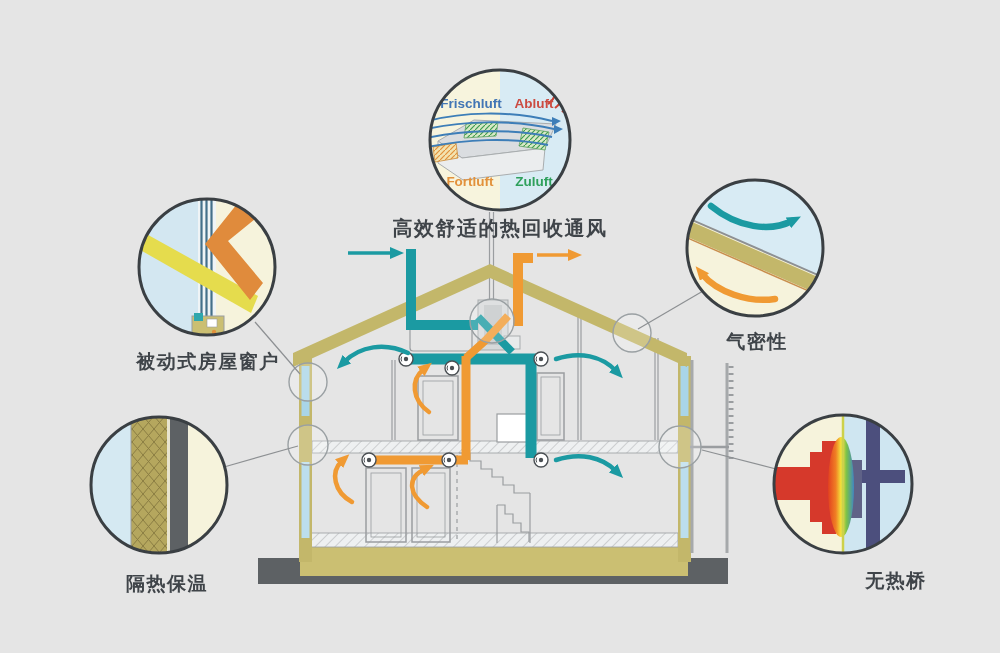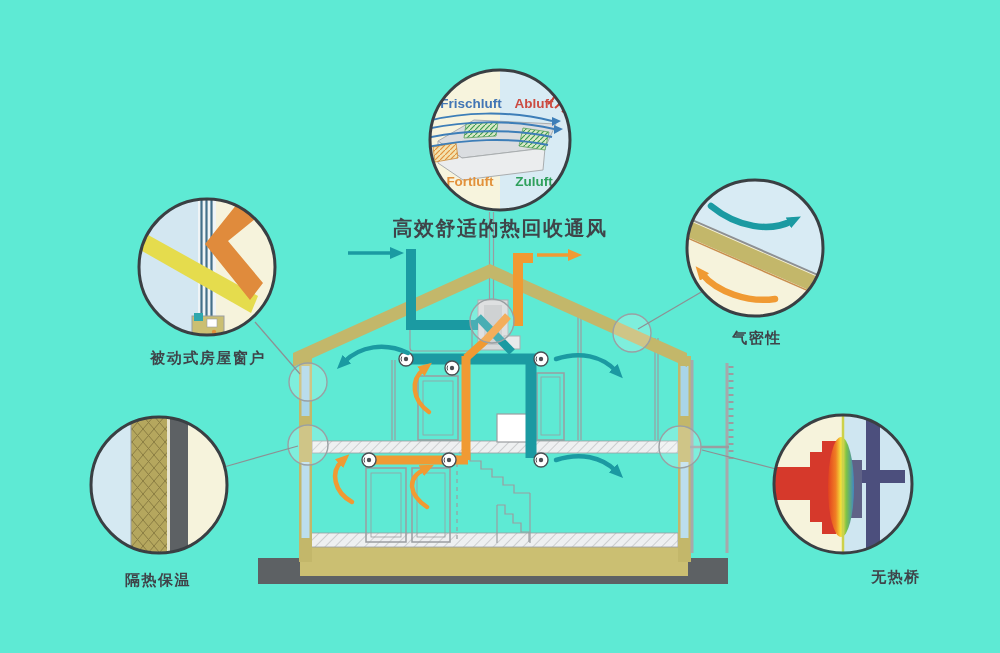--- a/index.html
+++ b/index.html
@@ -1,23 +1,23 @@
 <!DOCTYPE html>
 <html><head>
 <meta charset="utf-8">
 <style>
   html,body{margin:0;padding:0;background:#ffffff;}
   .stage{
-    position:relative;width:1000px;height:653px;background:#5eead4;overflow:hidden;
+    position:relative;width:1000px;height:653px;background:#e5e5e5;overflow:hidden;
     font-family:"Liberation Sans","DejaVu Sans",sans-serif;
   }
   .stage svg{position:absolute;left:0;top:0;}
   .caption{
     position:absolute;transform:translateX(-50%);white-space:nowrap;
-    font-size:15px;font-weight:600;color:#3f4449;letter-spacing:1.5px;
+    font-size:19px;font-weight:600;color:#3f4449;letter-spacing:1.5px;
   }
   .caption.big{font-size:20px;}
 </style>
 </head>
 <body>
 
 <div class="stage">
 <svg width="1000" height="653" viewBox="0 0 1000 653">
 <defs>
   <clipPath id="clipVent">
@@ -268,16 +268,16 @@
     <polygon points="772,467 810,467 810,452 822,452 822,441 836,441 836,534 822,534 822,522 810,522 810,500 772,500" fill="#d6392b"></polygon>
     <ellipse cx="841" cy="487" rx="13" ry="50" fill="url(#gradTb)"></ellipse>
     <line x1="843" y1="413" x2="843" y2="557" stroke="#cdd14b" stroke-width="2.5"></line>
   </g>
   <circle cx="843" cy="484" r="69" fill="none" stroke="#3a3f43" stroke-width="3"></circle>
 </g>
 </svg>
 
 <div class="caption big" style="left:500px;top:215px;">高效舒适的热回收通风</div>
 <div class="caption" style="left:208px;top:349px;">被动式房屋窗户</div>
-<div class="caption" style="left:158px;top:571px;">隔热保温</div>
+<div class="caption" style="left:167px;top:571px;">隔热保温</div>
 <div class="caption" style="left:757px;top:329px;">气密性</div>
 <div class="caption" style="left:896px;top:568px;">无热桥</div>
 </div>
 
 </body></html>

